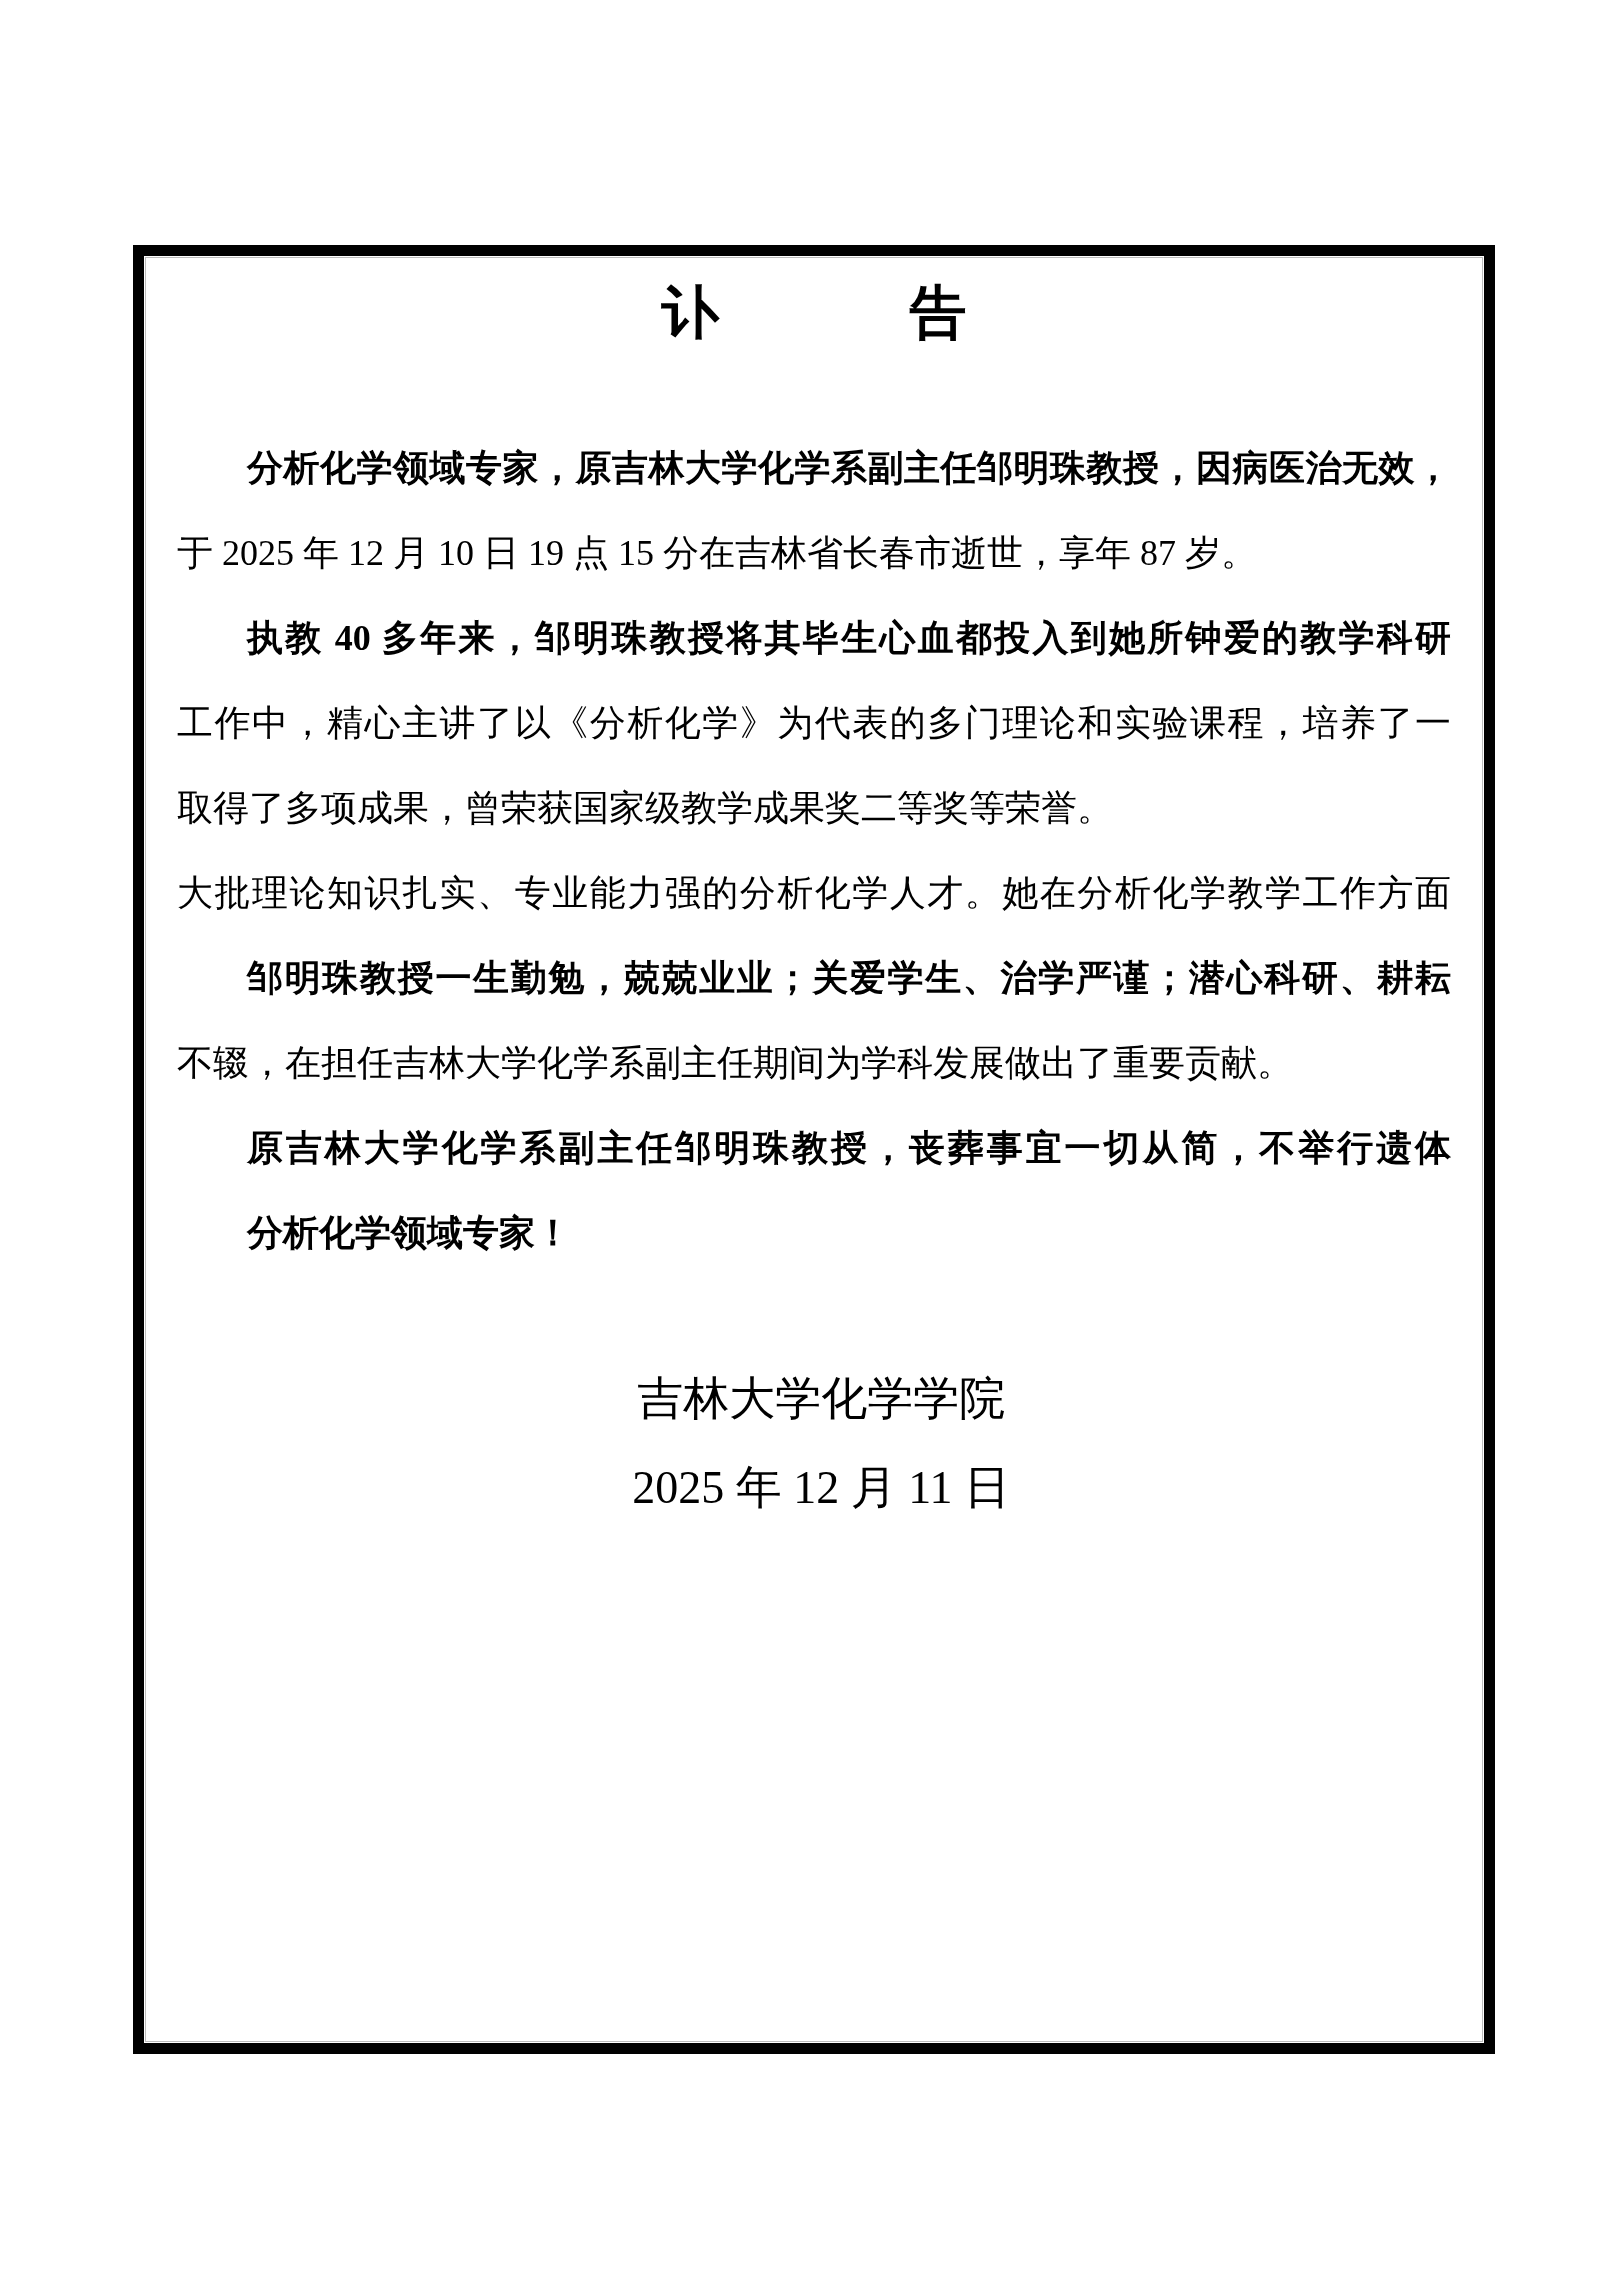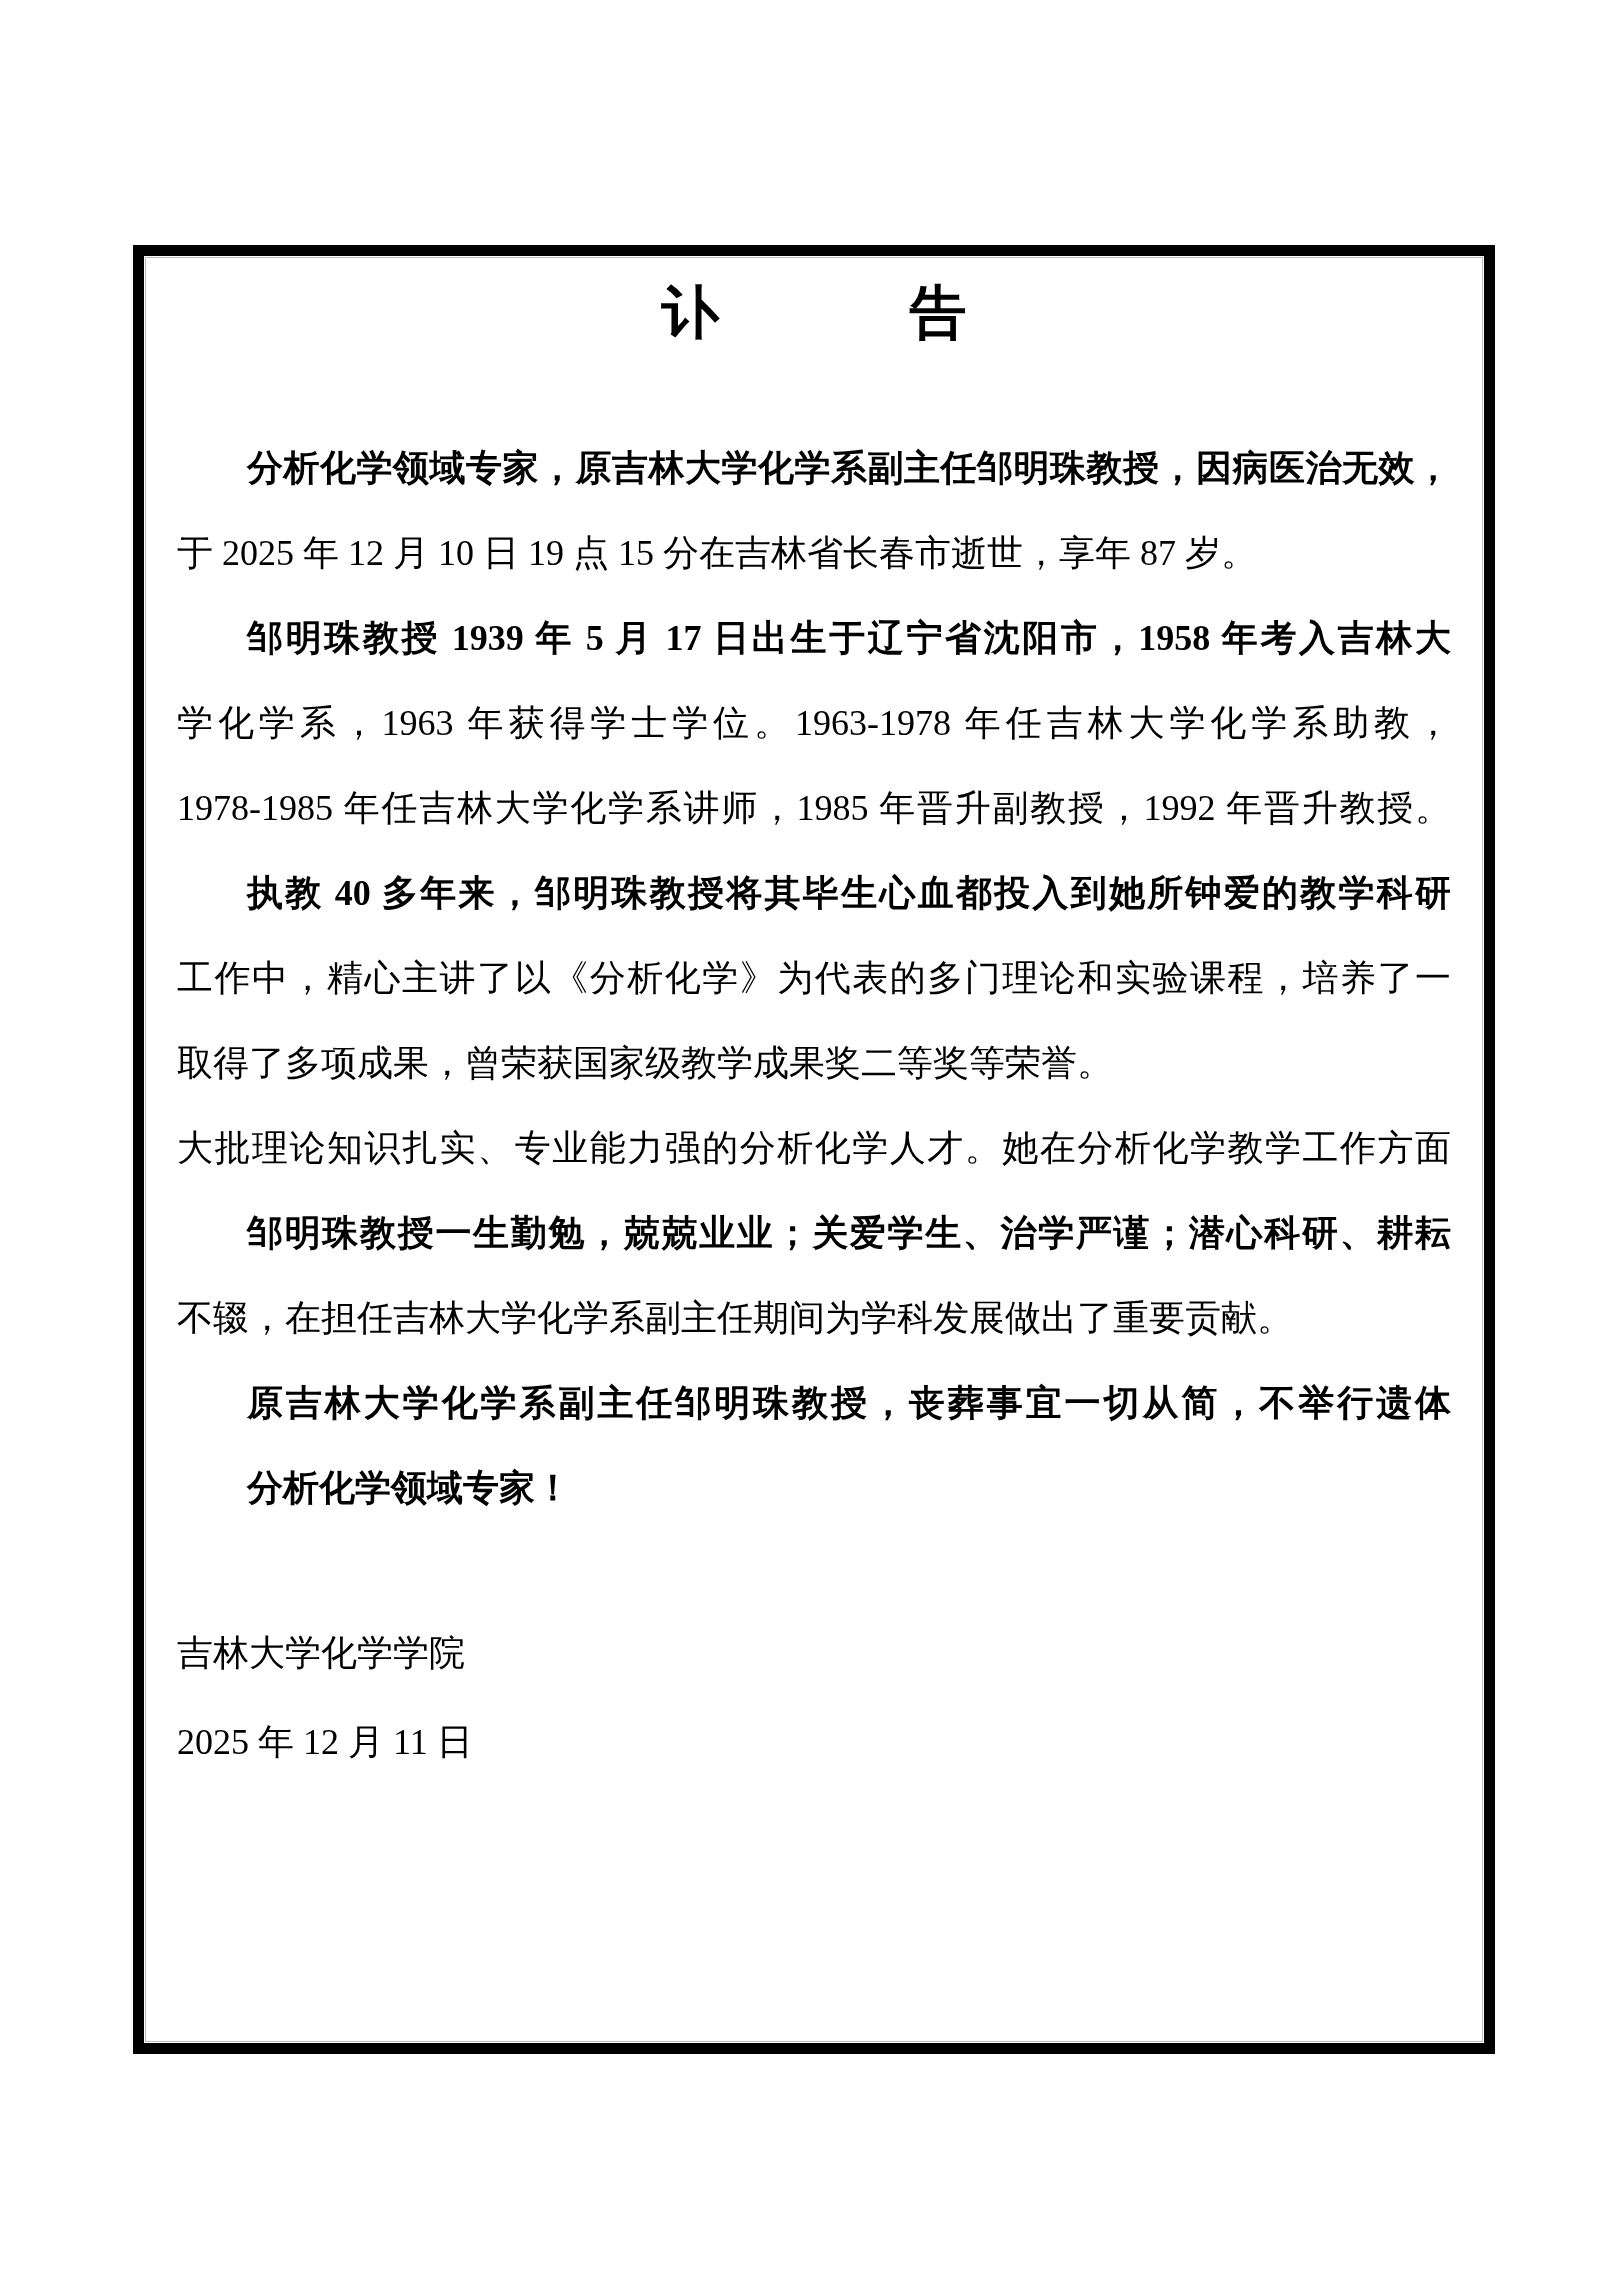--- a/index.html
+++ b/index.html
@@ -72,23 +72,23 @@
     text-justify: distribute;
     text-justify: inter-character;
   }
   .line.indent {
     text-indent: 70px;
     font-weight: bold;
   }
   .signature {
     margin-top: 78px;
     margin-right: -14.3px;
-    font-size: 36px;
+    font-size: 46px;
     line-height: 89px;
-    text-align: left;
+    text-align: center;
   }
   .signature div {
     height: 89px;
   }
 </style>
 </head>
 <body>
 
 <div class="page">
   <div class="frame">
@@ -100,25 +100,20 @@
         <span>告</span>
       </div>
 
       <div class="bodytext">
 
         <div>
           <div class="line fill indent">分析化学领域专家，原吉林大学化学系副主任邹明珠教授，因病医治无效，</div>
           <div class="line">于 2025 年 12 月 10 日 19 点 15 分在吉林省长春市逝世，享年 87 岁。</div>
         </div>
 
-        <div>
-          <div class="line fill indent">邹明珠教授 1939 年 5 月 17 日出生于辽宁省沈阳市，1958 年考入吉林大</div>
-          <div class="line fill">学化学系，1963 年获得学士学位。1963-1978 年任吉林大学化学系助教，</div>
-          <div class="line fill">1978-1985 年任吉林大学化学系讲师，1985 年晋升副教授，1992 年晋升教授。</div>
-        </div>
 
         <div>
           <div class="line fill indent">执教 40 多年来，邹明珠教授将其毕生心血都投入到她所钟爱的教学科研</div>
           <div class="line fill">工作中，精心主讲了以《分析化学》为代表的多门理论和实验课程，培养了一</div>
           <div class="line">取得了多项成果，曾荣获国家级教学成果奖二等奖等荣誉。</div>
           <div class="line fill">大批理论知识扎实、专业能力强的分析化学人才。她在分析化学教学工作方面</div>
         </div>
 
         <div>
           <div class="line fill indent">邹明珠教授一生勤勉，兢兢业业；关爱学生、治学严谨；潜心科研、耕耘</div>

